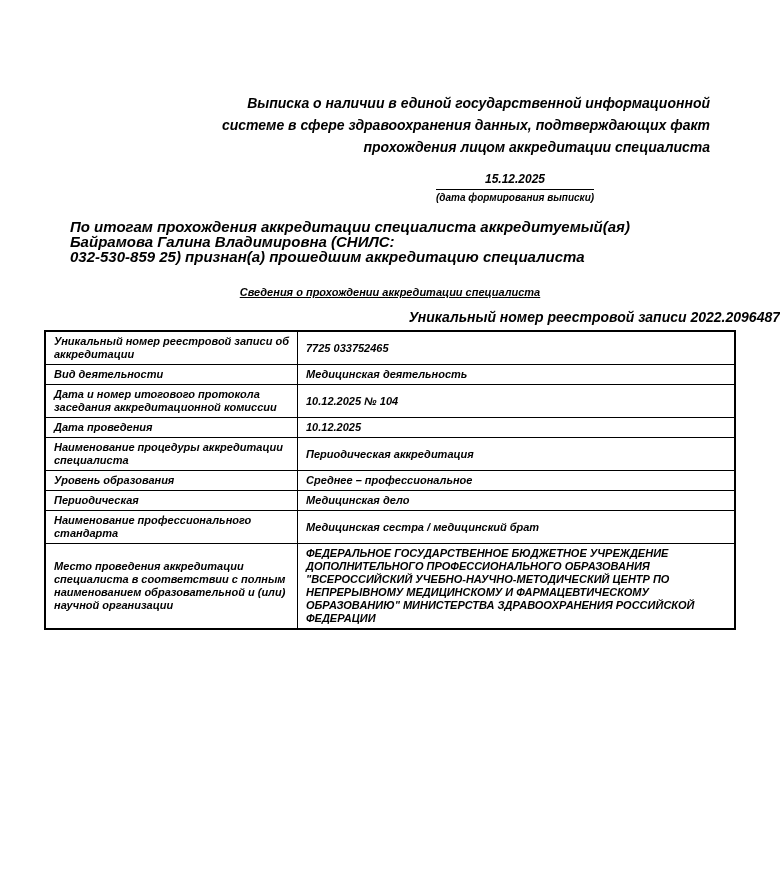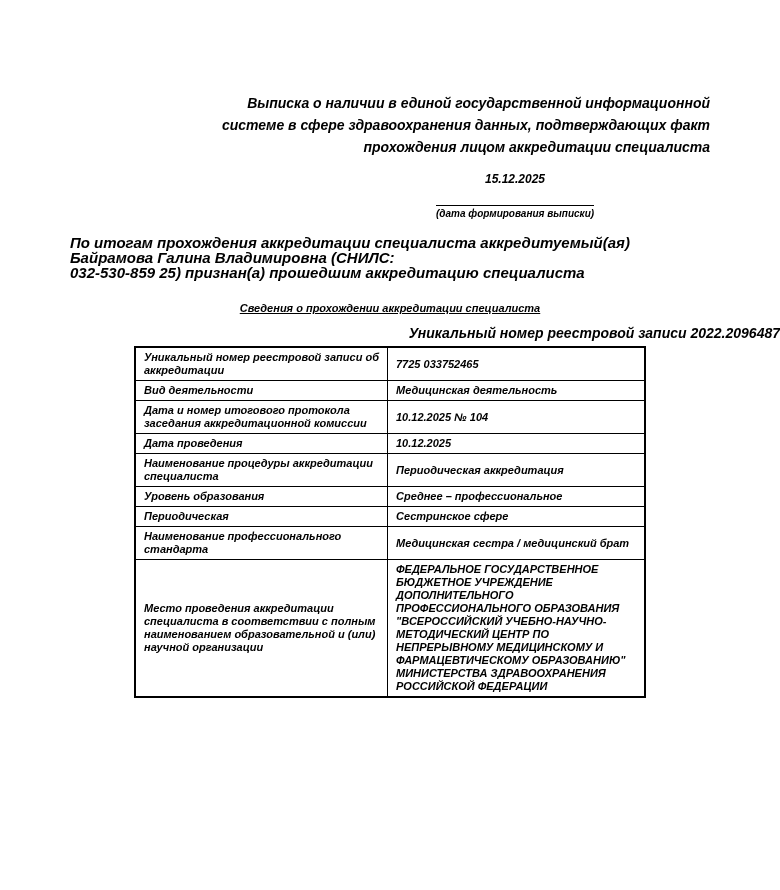--- a/index.html
+++ b/index.html
@@ -21,21 +21,21 @@
     font-size: 14px;
     line-height: 22px;
   }
   .date-block {
     width: 158px;
     margin: 14px 186px 0 auto;
     text-align: center;
   }
   .date-value {
     font-size: 12px;
-    padding-bottom: 19px;
+    padding-bottom: 3px;
     border-bottom: 1.5px solid #000;
   }
   .date-caption {
     font-size: 10px;
     margin-top: 2px;
     white-space: nowrap;
   }
   .intro {
     margin: 16px auto 0 auto;
     width: 640px;
@@ -49,21 +49,21 @@
     font-size: 11px;
     text-decoration: underline;
   }
   .registry-heading {
     margin-top: 11px;
     text-align: right;
     font-size: 14px;
   }
   table.acc-table {
     margin: 5px auto 0 auto;
-    width: 512px;
+    width: 692px;
     border-collapse: collapse;
     border: 2px solid #000;
   }
   table.acc-table td {
     border: 1.5px solid #000;
     font-size: 11px;
     line-height: 13px;
     padding: 3px 8px;
     vertical-align: middle;
   }
@@ -116,21 +116,21 @@
       <tr>
         <td class="label-cell">Наименование процедуры аккредитации специалиста</td>
         <td class="value-cell">Периодическая аккредитация</td>
       </tr>
       <tr>
         <td class="label-cell">Уровень образования</td>
         <td class="value-cell">Среднее – профессиональное</td>
       </tr>
       <tr>
         <td class="label-cell">Периодическая</td>
-        <td class="value-cell">Сестринское сфере</td>
+        <td class="value-cell">Медицинская дело</td>
       </tr>
       <tr>
         <td class="label-cell">Наименование профессионального стандарта</td>
         <td class="value-cell">Медицинская сестра / медицинский брат</td>
       </tr>
       <tr>
         <td class="label-cell">Место проведения аккредитации специалиста в соответствии с полным наименованием образовательной и (или) научной организации</td>
         <td class="value-cell">ФЕДЕРАЛЬНОЕ ГОСУДАРСТВЕННОЕ БЮДЖЕТНОЕ УЧРЕЖДЕНИЕ ДОПОЛНИТЕЛЬНОГО ПРОФЕССИОНАЛЬНОГО ОБРАЗОВАНИЯ "ВСЕРОССИЙСКИЙ УЧЕБНО-НАУЧНО-МЕТОДИЧЕСКИЙ ЦЕНТР ПО НЕПРЕРЫВНОМУ МЕДИЦИНСКОМУ И ФАРМАЦЕВТИЧЕСКОМУ ОБРАЗОВАНИЮ" МИНИСТЕРСТВА ЗДРАВООХРАНЕНИЯ РОССИЙСКОЙ ФЕДЕРАЦИИ</td>
       </tr>
     </tbody>

